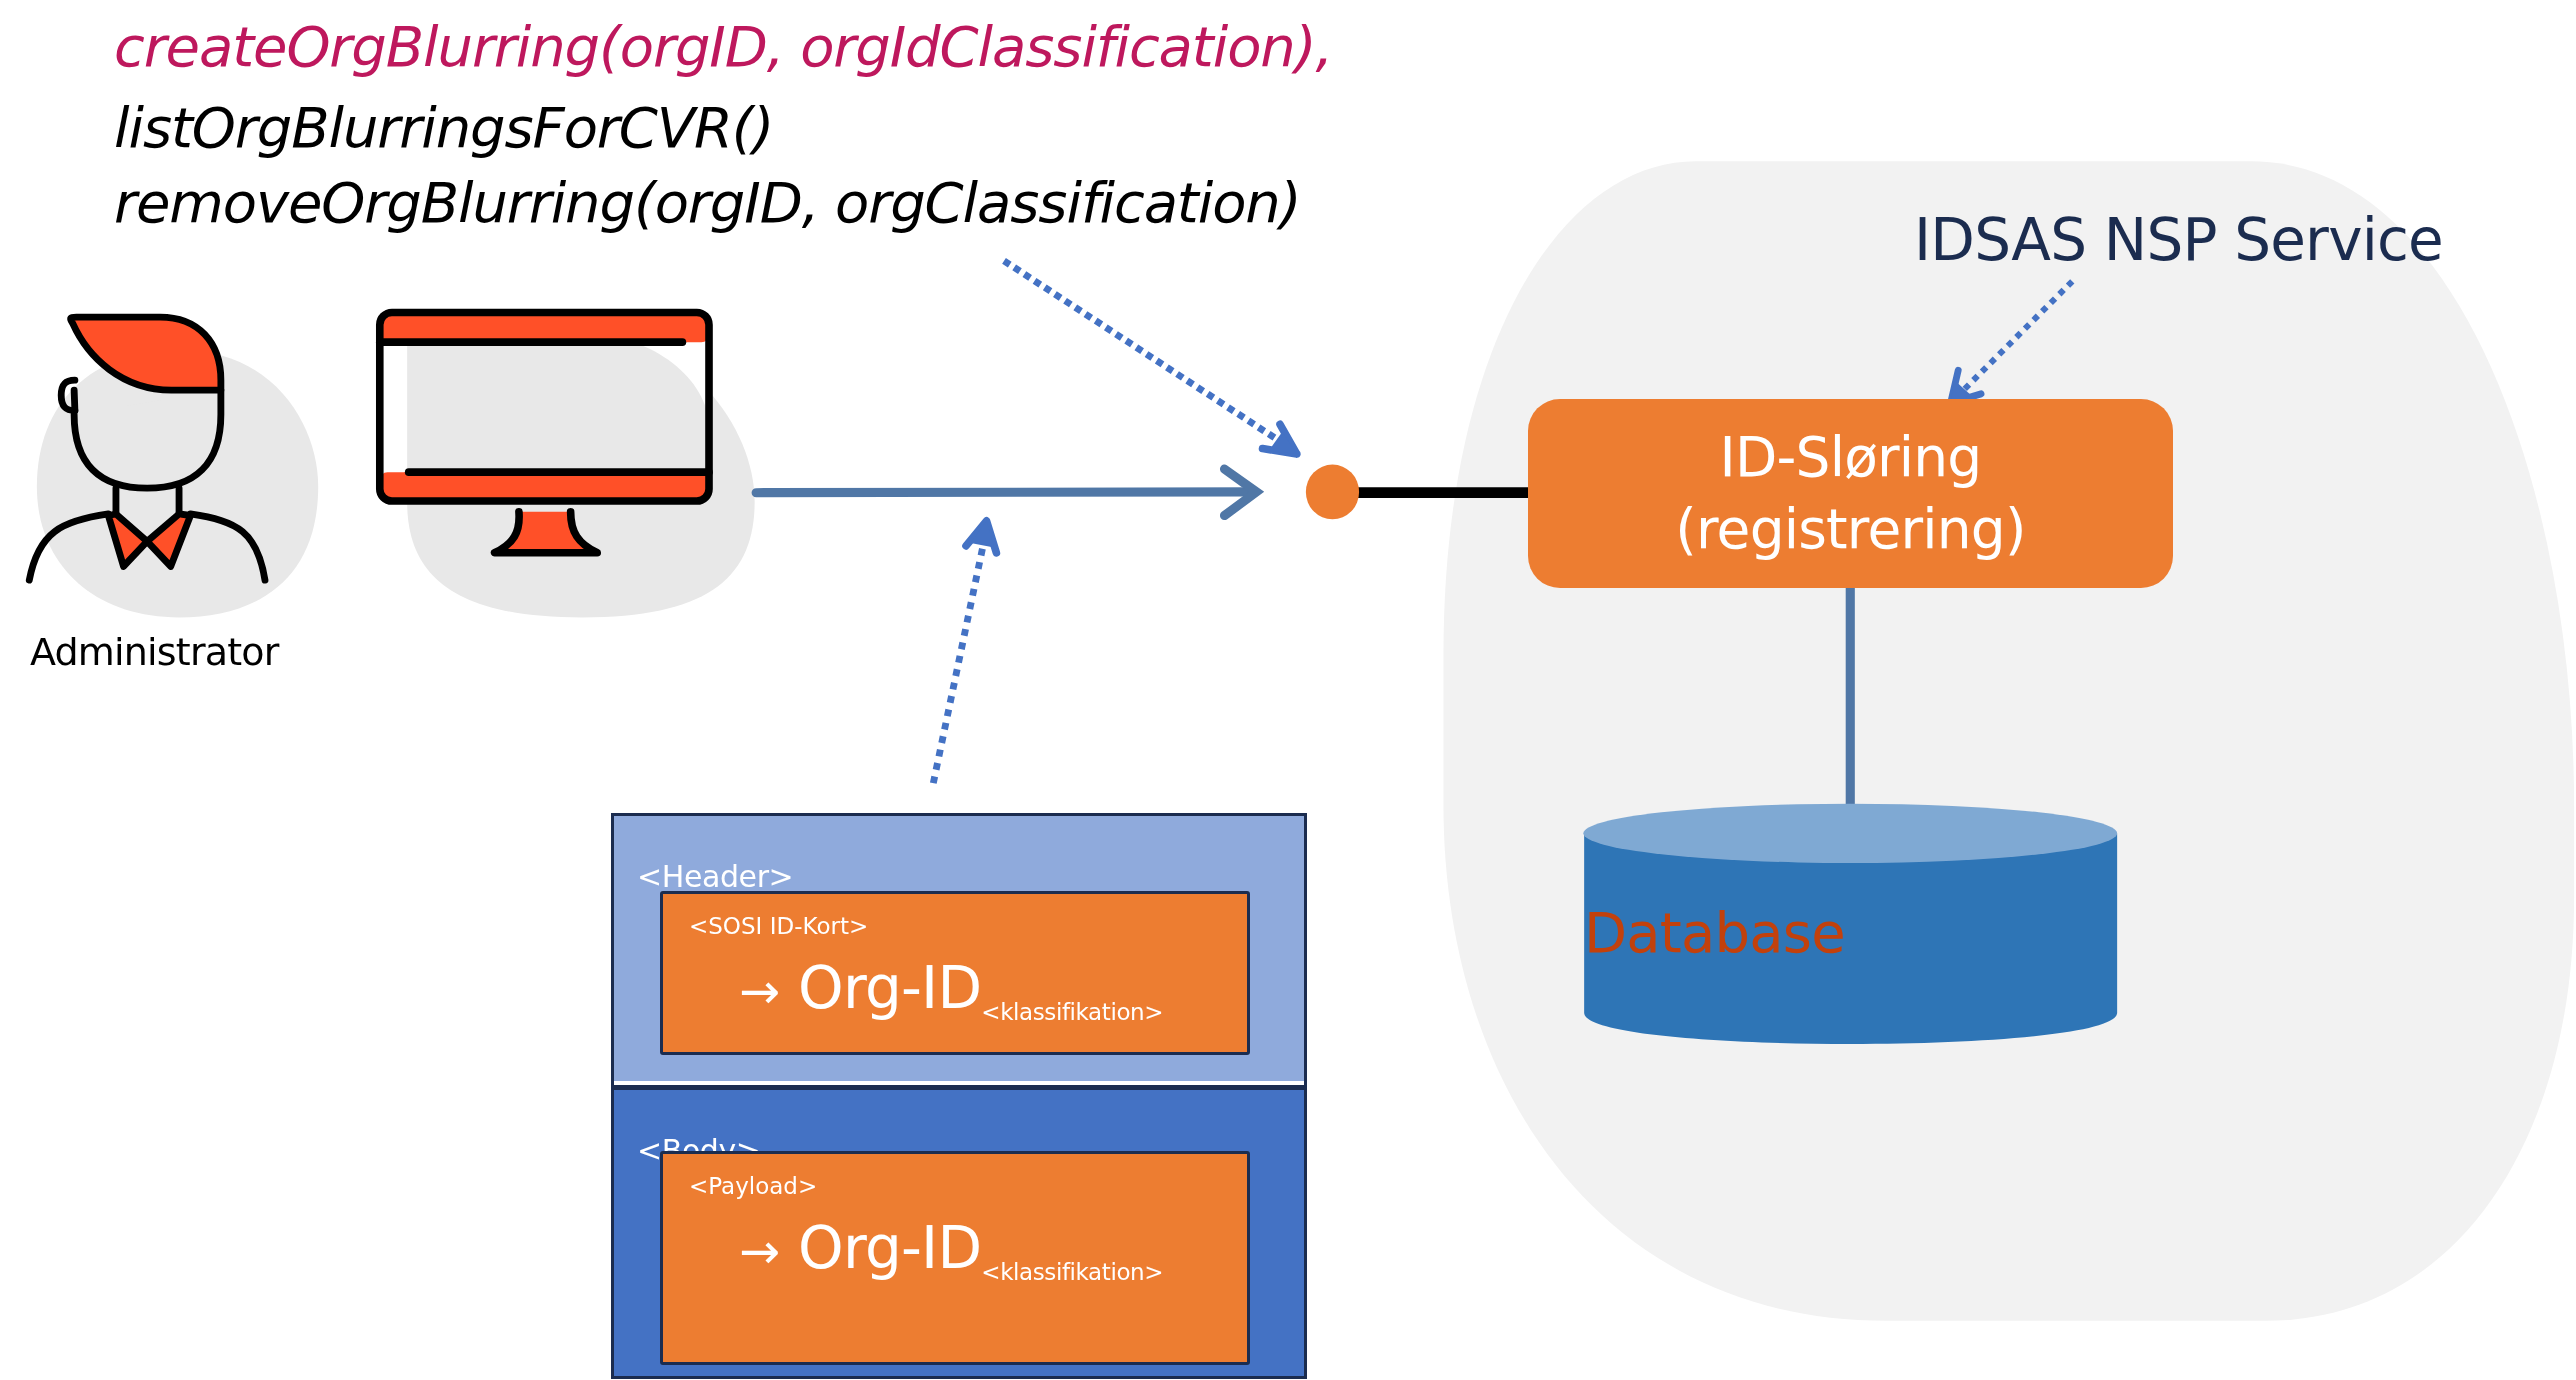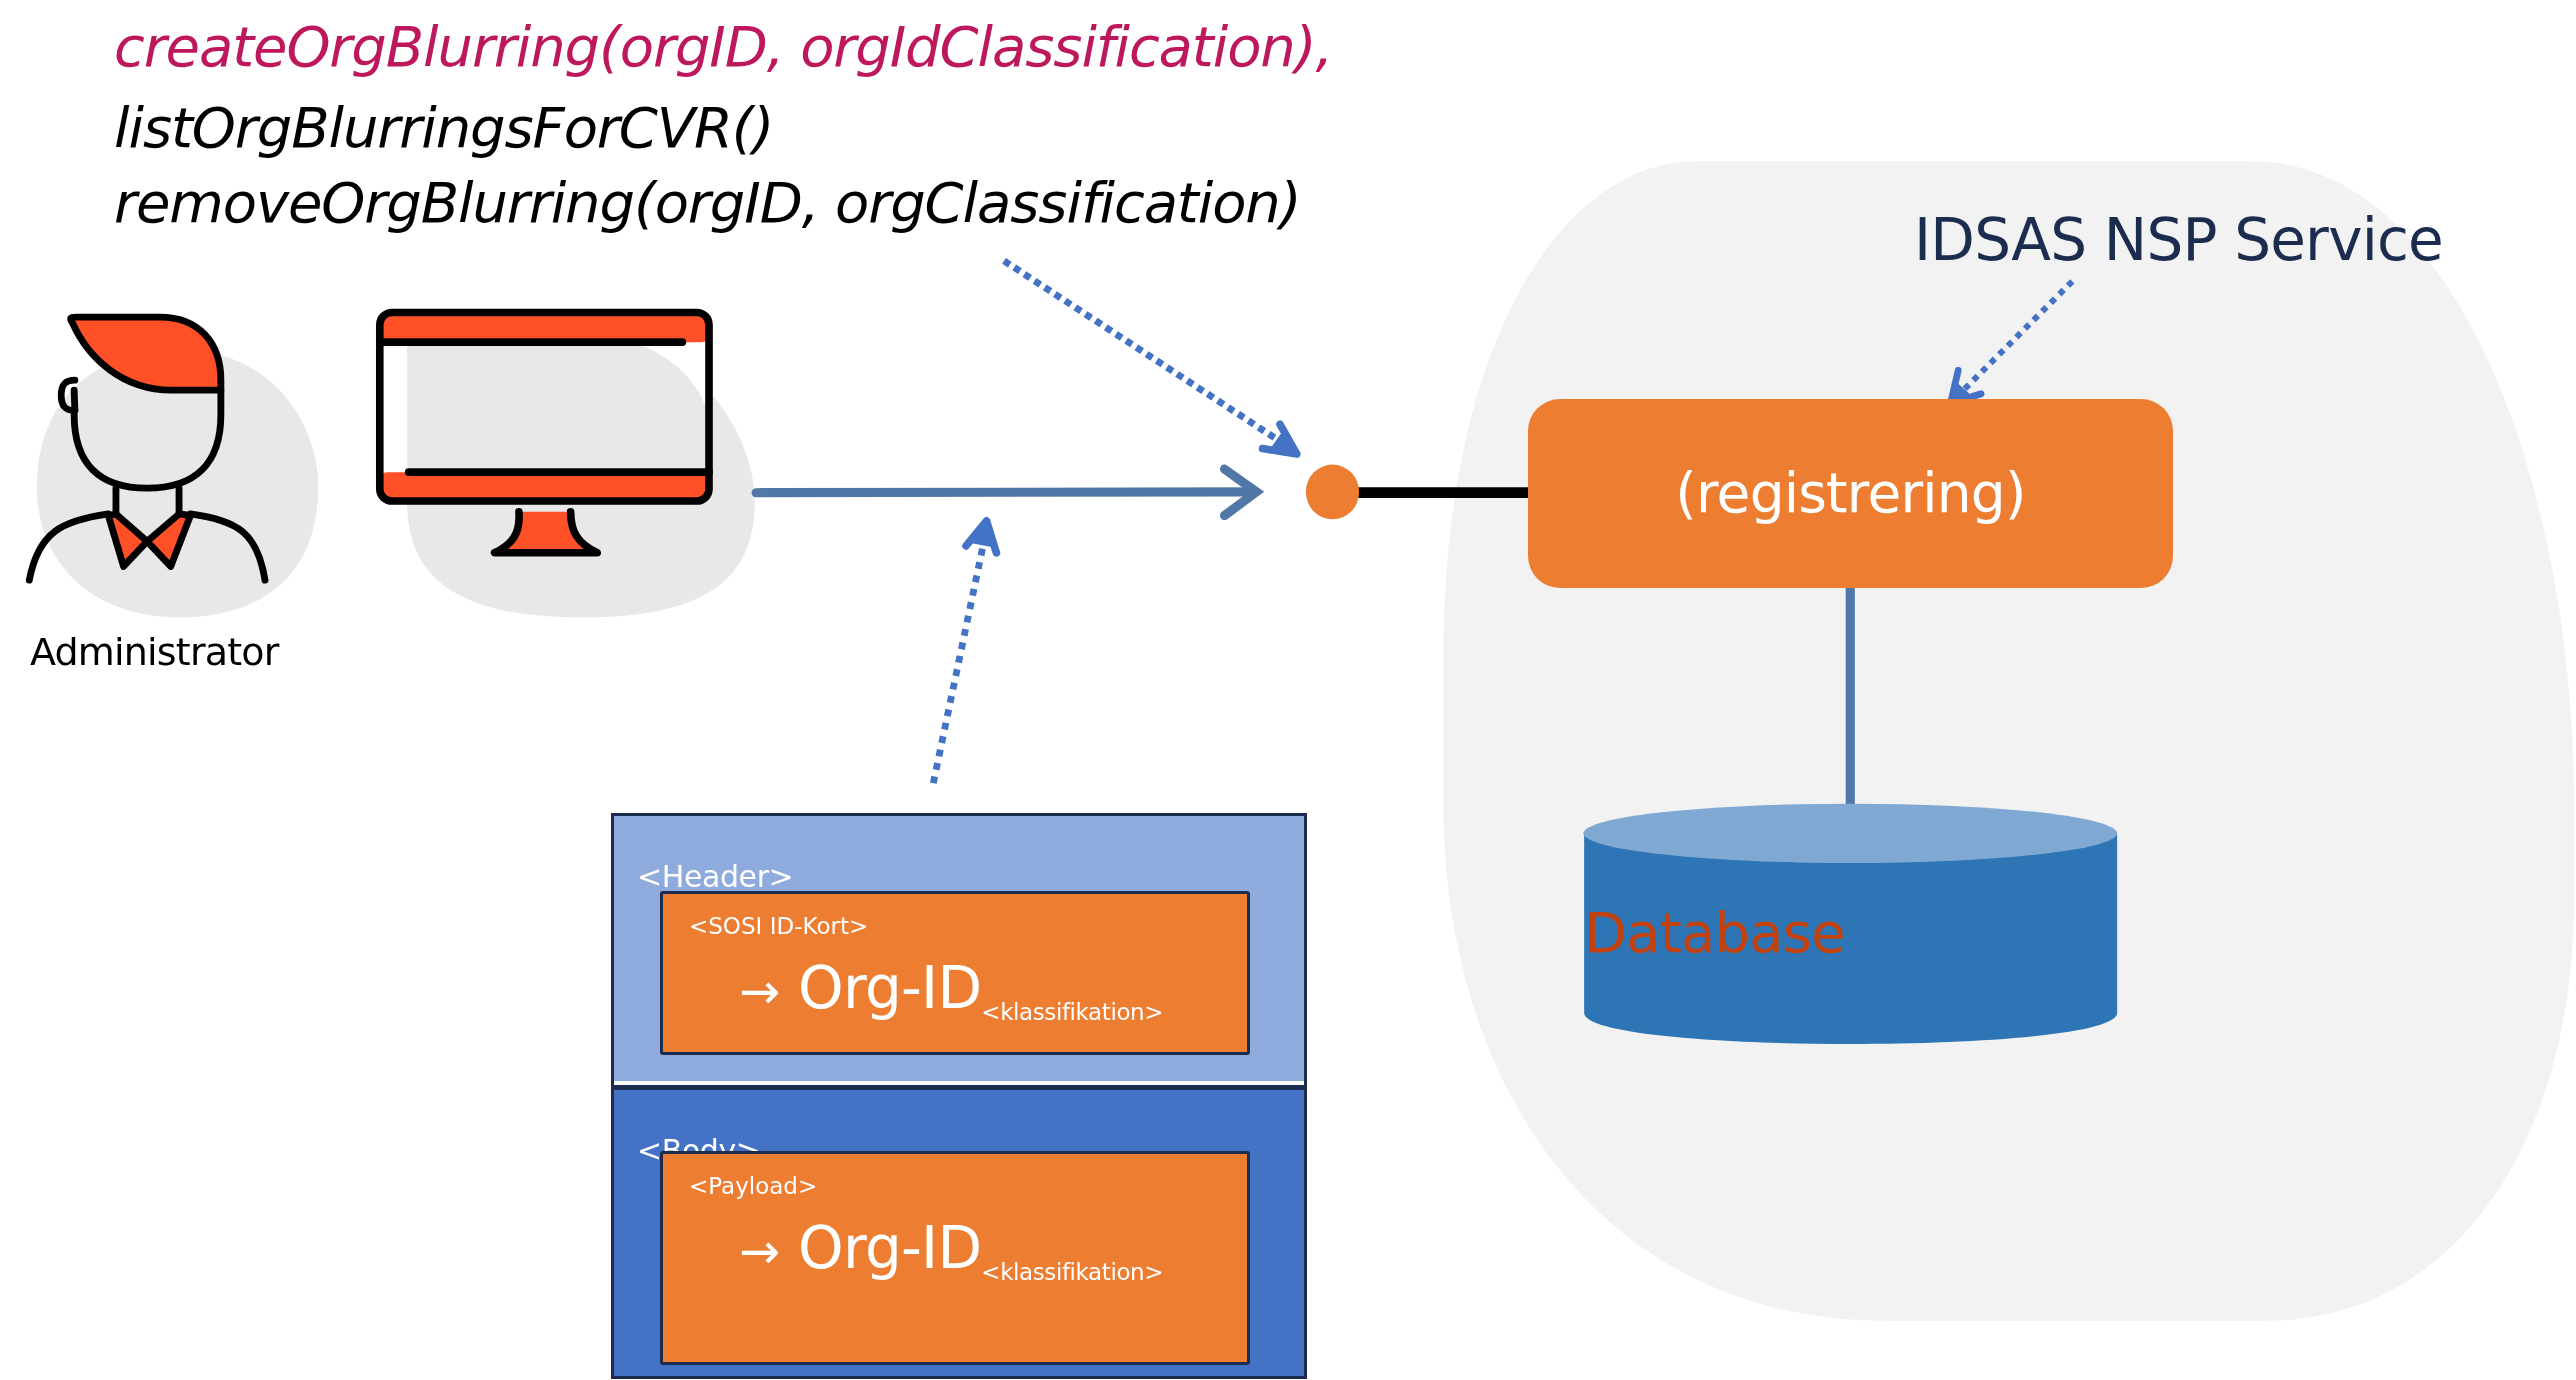--- a/index.html
+++ b/index.html
@@ -120,20 +120,21 @@
 
 <div class="op-line l1">createOrgBlurring(orgID, orgIdClassification),</div>
 <div class="op-line l2">listOrgBlurringsForCVR()</div>
 <div class="op-line l3">removeOrgBlurring(orgID, orgClassification)</div>
 
 <div class="admin-label">Administrator</div>
 
 <div class="service-title">IDSAS NSP Service</div>
 
 <div class="component">
+  <span>ID-Sløring</span>
   <span>(registrering)</span>
 </div>
 
 <div class="db-label">Database</div>
 
 <div class="envelope">
   <div class="env-section env-header">
     <div class="env-label">&lt;Header&gt;</div>
     <div class="env-inner">
       <div class="inner-label">&lt;SOSI ID-Kort&gt;</div>

